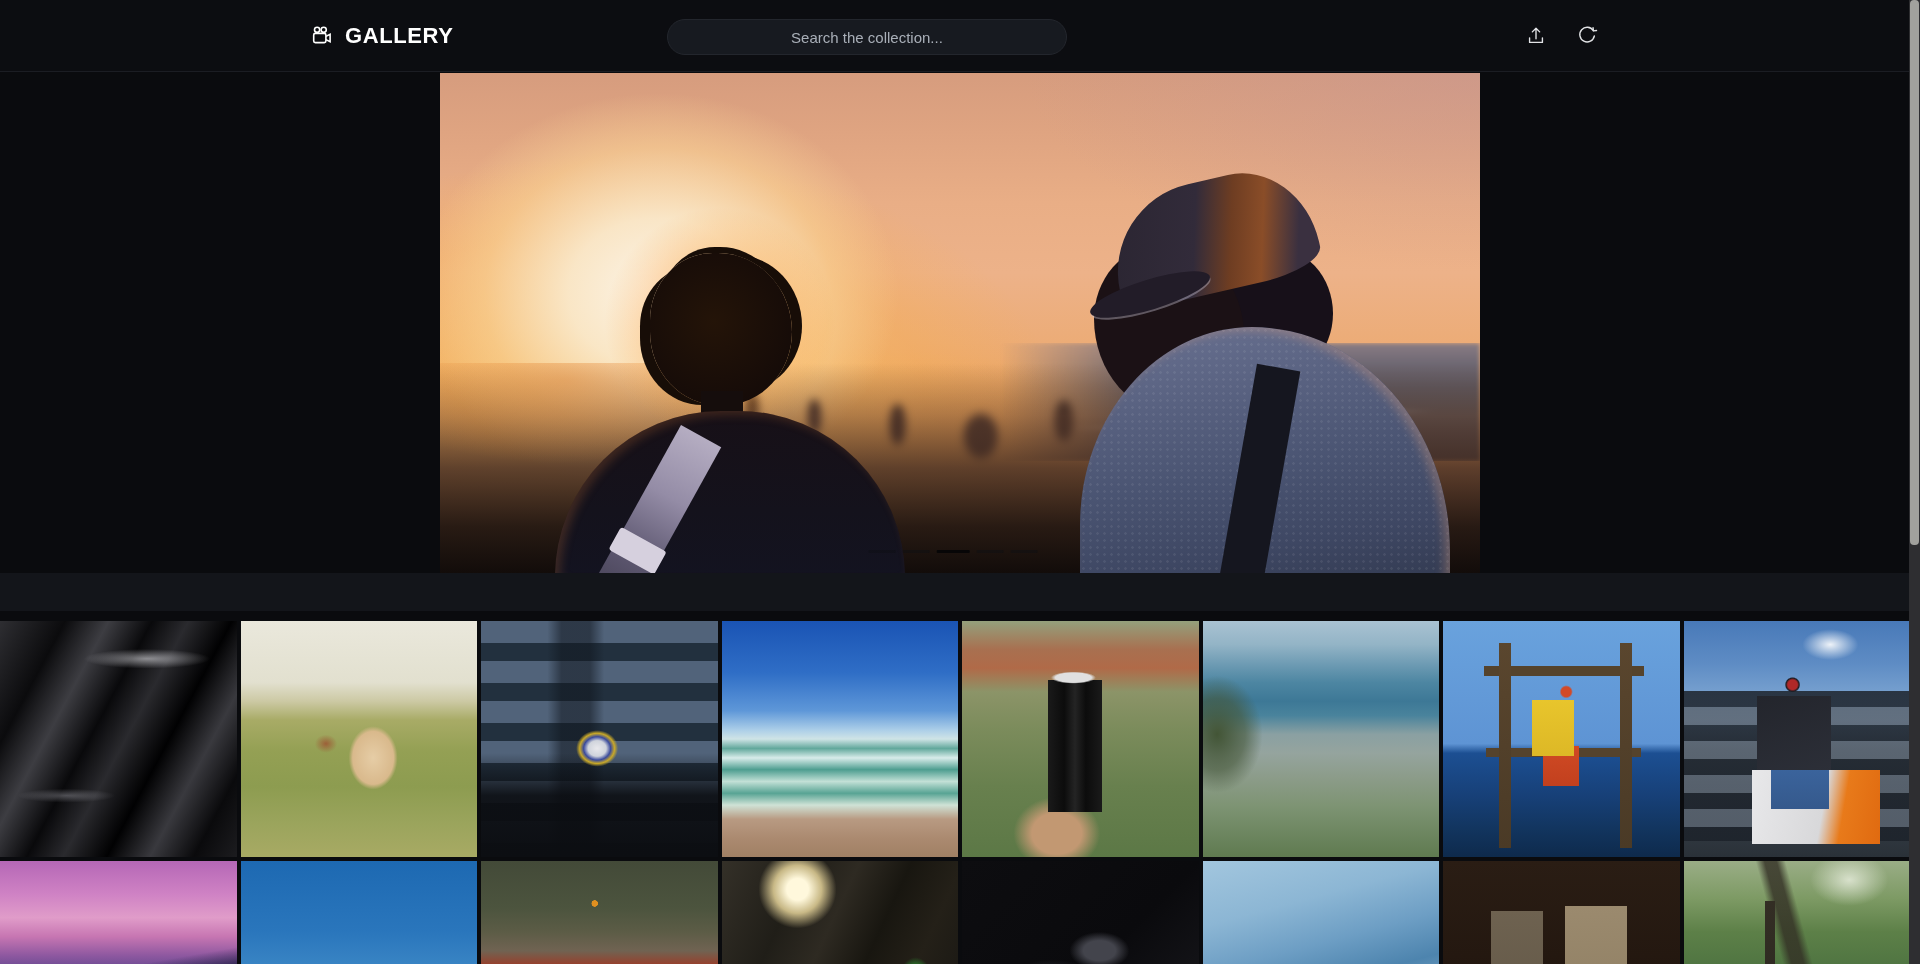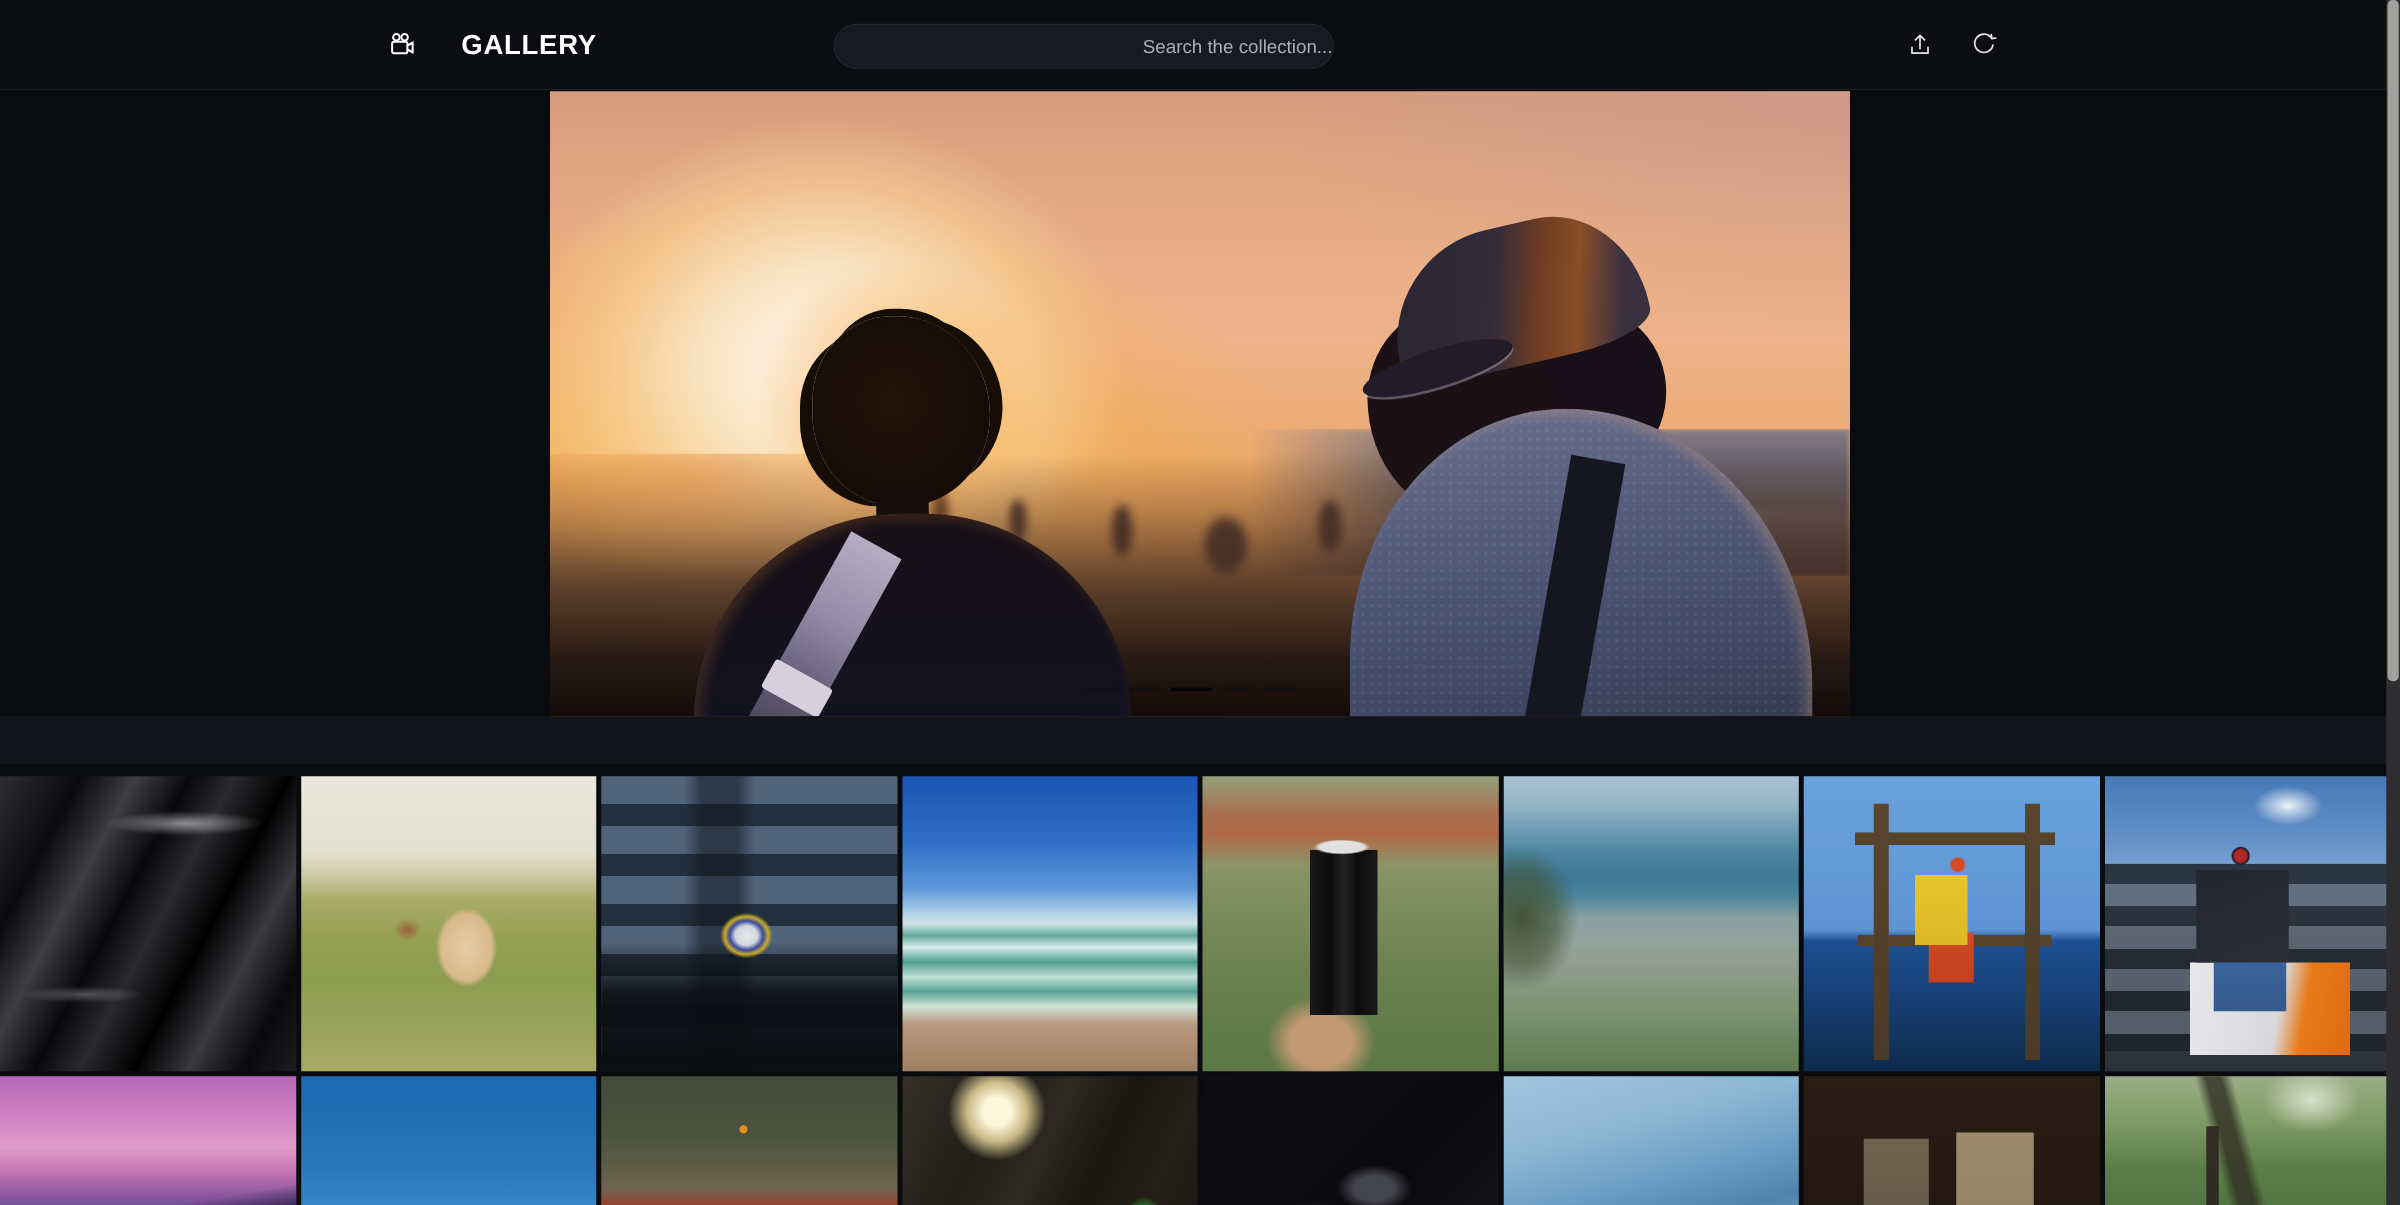--- a/index.html
+++ b/index.html
@@ -11,26 +11,26 @@
     color:#e8e9ec;
   }
 
   
   .header {
     position:absolute; top:0; left:0; right:0; height:72px;
     background:#0c0d11; border-bottom:1px solid #1b1d23; z-index:40;
   }
   .logo { position:absolute; left:308px; top:0; height:72px; display:flex; align-items:center; gap:10px; }
   .logo svg { width:27px; height:24px; stroke:#ffffff; fill:none; stroke-width:1.6; }
-  .logo-title { font-size:22px; font-weight:bold; letter-spacing:.6px; color:#ffffff;margin-left:24px; }
+  .logo-title { font-size:22px; font-weight:bold; letter-spacing:.6px; color:#ffffff; }
 
   .search-input {
     position:absolute; left:667px; top:19px; width:400px; height:36px;
     border-radius:18px; background:#171a20; border:1px solid #23262d;
-    color:#dfe3e8; text-align:right; font-size:15px; outline:none;
+    color:#dfe3e8; text-align:center; font-size:15px; outline:none;
   }
   .search-input::placeholder { color:#a9afb8; opacity:1; }
 
   .icon-btn {
     position:absolute; top:16px; width:40px; height:40px;
     background:transparent; border:none; cursor:pointer; color:#e2e3e6;
     display:flex; align-items:center; justify-content:center;
   }
   .icon-btn svg { width:22px; height:22px; stroke:currentColor; fill:none; stroke-width:1.5; stroke-linecap:round; stroke-linejoin:round; }
   .btn-upload { left:1516px; }

